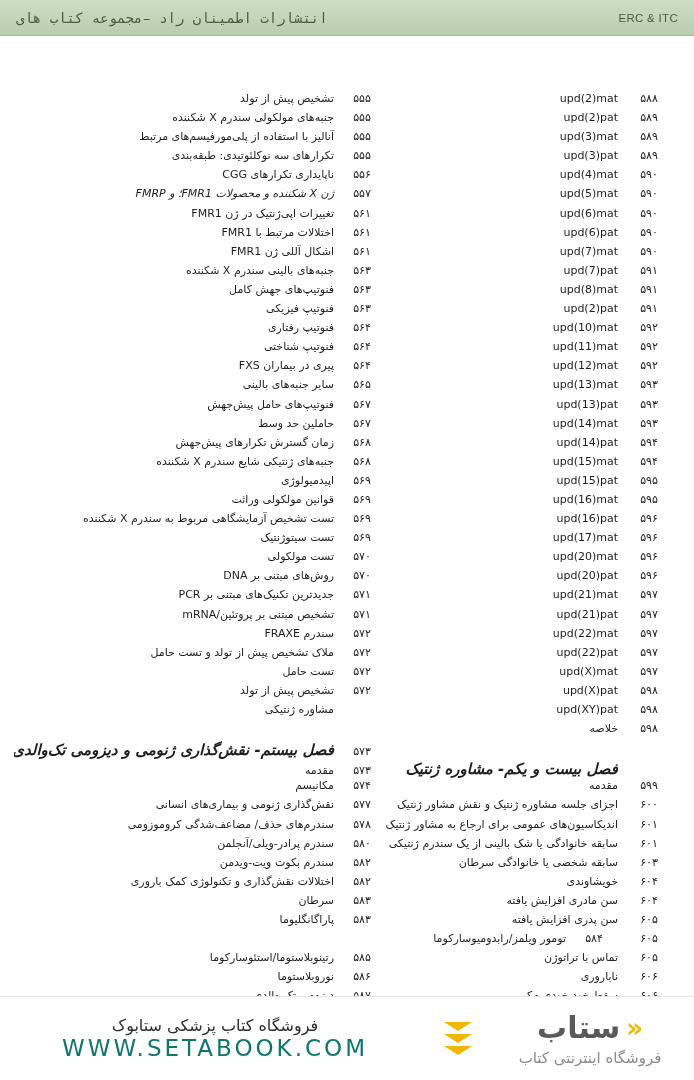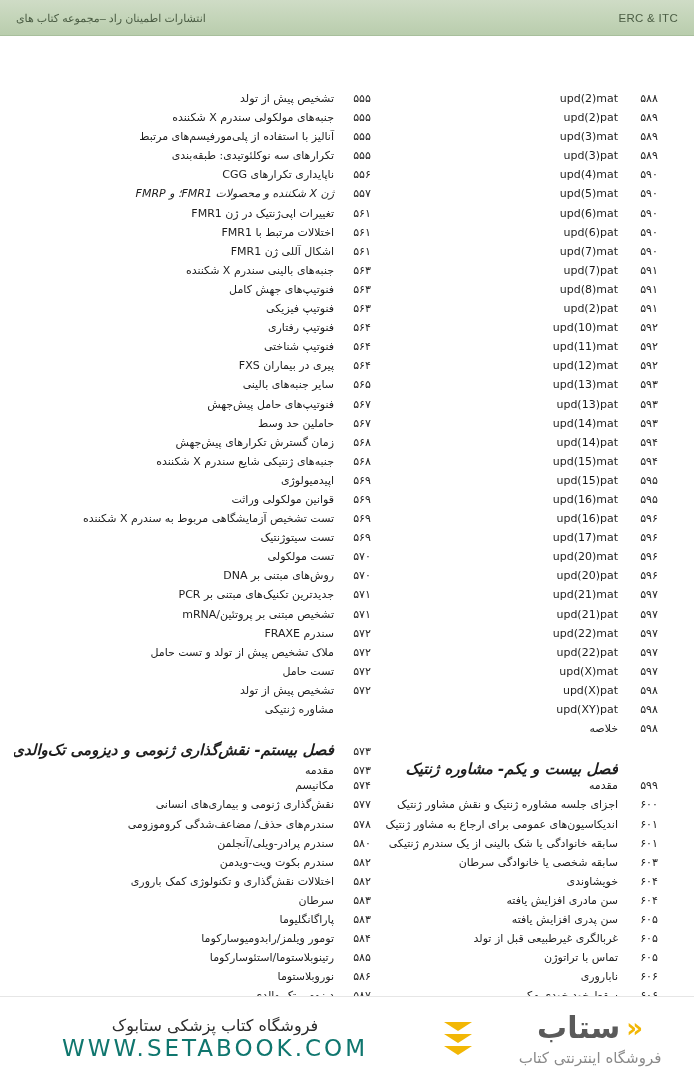--- a/index.html
+++ b/index.html
@@ -45,24 +45,24 @@
     box-sizing: border-box;
   }
   .header-left-text {
     font-size: 11.5px;
     color: #4b5d44;
     letter-spacing: .3px;
     direction: ltr;
     font-family: Liberation Sans, sans-serif;
   }
   .header-right-text {
-    font-size: 11px;
+    font-size: 14px;
     color: #4b5d44;
     direction: rtl;
-    font-family: Liberation Sans, sans-serif;
+    font-family: Liberation Mono, monospace;
     text-align: right;
   }
 
   
   .toc {
     position: absolute;
     top: 92px;
     left: 0;
     width: 694px;
     height: 900px;
@@ -483,21 +483,20 @@
         <div class="col-entry-right">سرطان</div>
       </div>
       <div class="toc-row">
         <div class="col-page-left">۶۰۵</div>
         <div class="col-entry-left">سن پدری افزایش یافته</div>
         <div class="col-page-right">۵۸۳</div>
         <div class="col-entry-right">پاراگانگلیوما</div>
       </div>
       <div class="toc-row">
         <div class="col-page-left">۶۰۵</div>
-        <div class="col-entry-left">غربالگری غیرطبیعی قبل از تولد</div>
         <div class="col-page-right">۵۸۴</div>
         <div class="col-entry-right">تومور ویلمز/رابدومیوسارکوما</div>
       </div>
       <div class="toc-row">
         <div class="col-page-left">۶۰۵</div>
         <div class="col-entry-left">تماس با تراتوژن</div>
         <div class="col-page-right">۵۸۵</div>
         <div class="col-entry-right">رتینوبلاستوما/استئوسارکوما</div>
       </div>
       <div class="toc-row">

